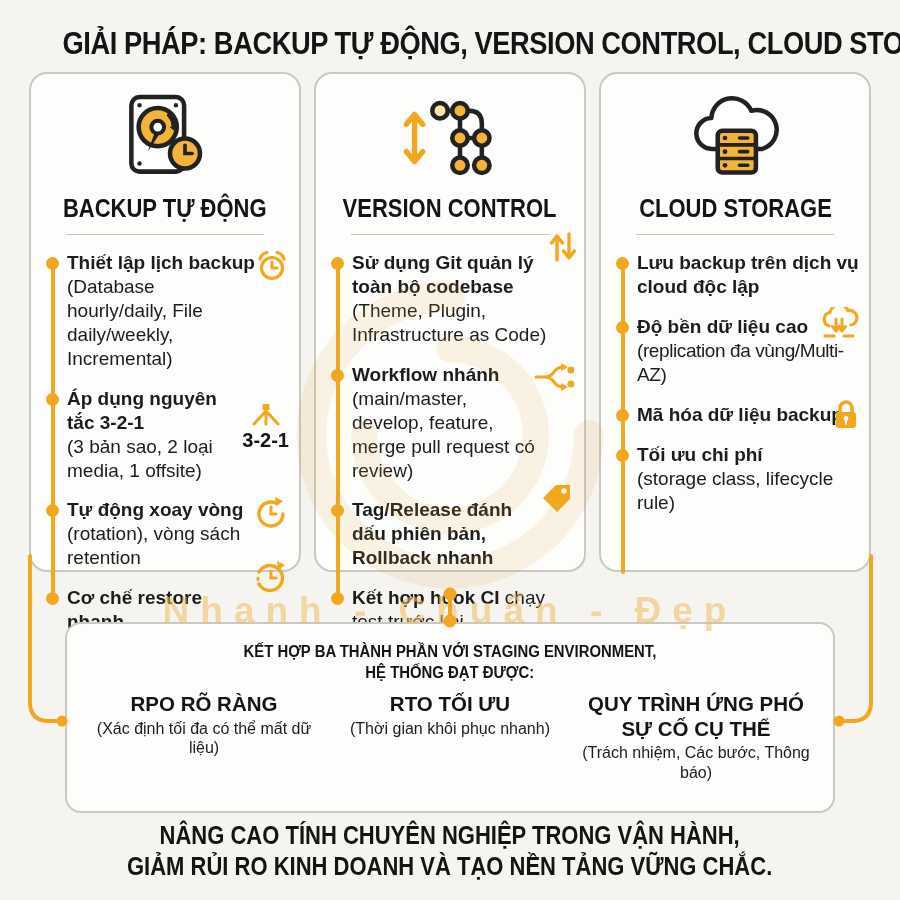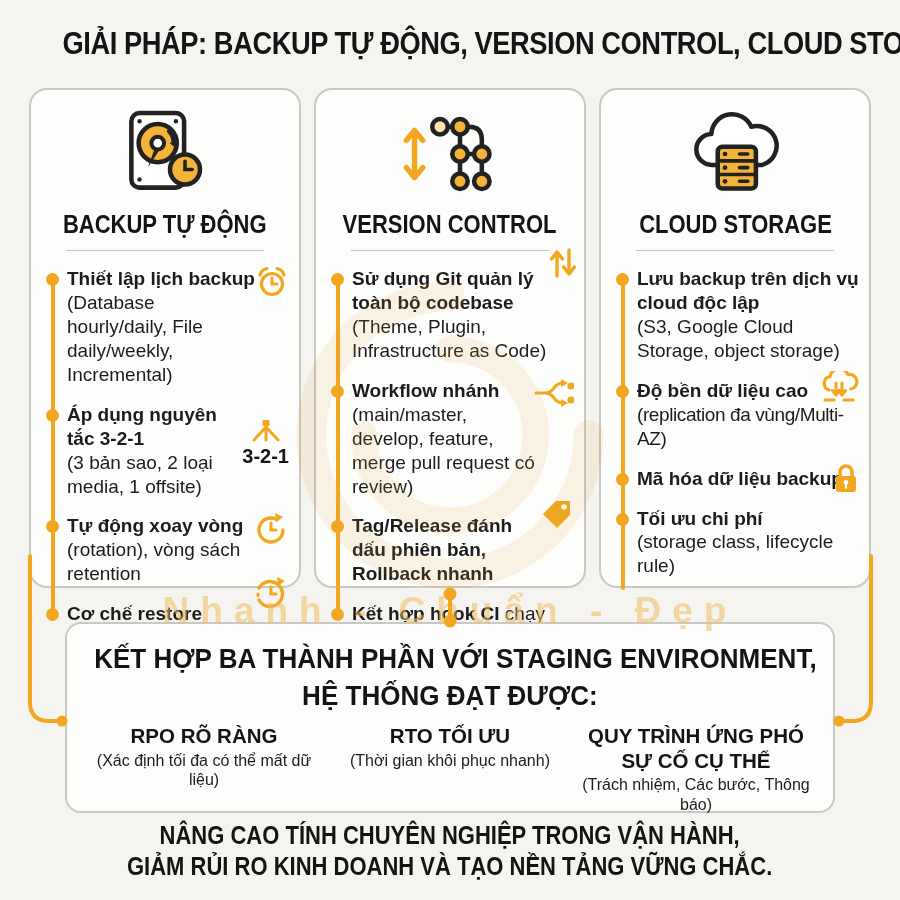--- a/index.html
+++ b/index.html
@@ -4,21 +4,21 @@
 <style>
   html,body{margin:0;padding:0;}
   .page{position:relative;width:900px;height:900px;background:#F6F4F1;
         font-family:"Liberation Sans",sans-serif;overflow:hidden;color:#171717;}
   .cond{display:inline-block;transform:scaleX(0.88);transform-origin:center;white-space:nowrap;}
   .cond2{display:inline-block;transform:scaleX(0.93);transform-origin:center;white-space:nowrap;}
 
   .main-title{position:absolute;top:26px;left:0;width:100%;text-align:center;
       font-size:31px;font-weight:bold;letter-spacing:-0.5px;color:#141414;}
 
-  .cards{position:absolute;top:88px;left:29px;right:29px;display:flex;gap:13px;z-index:2;}
+  .cards{position:absolute;top:72px;left:29px;right:29px;display:flex;gap:13px;z-index:2;}
   .card{flex:1;background:#FDFDFC;border:2px solid #C9C8C5;border-radius:18px;height:500px;
         position:relative;box-sizing:border-box;}
   .card-icon{height:104px;display:flex;align-items:center;justify-content:center;margin-top:12px;}
   .card-title{text-align:center;font-size:25px;font-weight:bold;color:#141414;margin-top:4px;}
   .divider{width:74%;height:1px;background:#C3C2BF;margin:11px auto 16px;}
 
   .list{position:relative;margin:0 8px 0 36px;}
   .tline{position:absolute;left:-16px;width:4px;background:#F2A71E;border-radius:2px;}
   .item{position:relative;margin-bottom:16px;font-size:19px;line-height:1.26;color:#1c1c1c;}
   .dot{position:absolute;left:-21px;top:6px;width:13px;height:13px;border-radius:50%;background:#F2A71E;}
@@ -26,21 +26,21 @@
   .sub{font-weight:normal;}
   .pr36{padding-right:36px;}
   .pr44{padding-right:44px;}
   .iicon{position:absolute;right:2px;top:-2px;line-height:0;}
   .iicon.mid{top:16px;text-align:center;}
   .icon-label{font-size:20px;font-weight:bold;color:#161616;line-height:1;margin-top:1px;}
 
   .result{position:absolute;left:65px;top:622px;width:770px;height:191px;background:#FDFDFC;
       border:2px solid #C9C8C5;border-radius:16px;box-sizing:border-box;text-align:center;
       padding-top:17px;z-index:2;}
-  .result-title{font-size:28px;font-weight:bold;line-height:1.32;color:#141414;}
+  .result-title{font-size:16px;font-weight:bold;line-height:1.32;color:#141414;}
   .result-cols{display:flex;margin-top:9px;padding:0 14px;justify-content:space-between;}
   .result-col{flex:1;padding:0 6px;}
   .result-head{font-size:20.5px;font-weight:bold;line-height:1.2;color:#141414;}
   .result-sub{font-size:16px;line-height:1.22;margin-top:2px;color:#1c1c1c;}
 
   .footer{position:absolute;top:820px;left:0;width:100%;text-align:center;
       font-size:25px;font-weight:bold;line-height:1.22;color:#141414;}
 
   .wm{position:absolute;inset:0;z-index:3;pointer-events:none;}
   .wm-brand{position:absolute;top:440px;left:0;width:100%;text-align:center;font-size:128px;
@@ -235,21 +235,20 @@
       <div class="card-title">
         <span class="cond">CLOUD STORAGE</span>
       </div>
       <div class="divider"></div>
       <div class="list">
         <div class="tline" style="top: 12px; height: 311px;"></div>
 
         <div class="item">
           <span class="dot"></span>
           <span class="head">Lưu backup trên dịch vụ cloud độc lập</span>
-          <div class="sub">(S3, Google Cloud Storage, object storage)</div>
         </div>
 
         <div class="item">
           <span class="dot"></span>
           <span class="head pr36" style="display:block;padding-right:44px;">Độ bền dữ liệu cao</span>
           <div class="sub" style="letter-spacing:-0.4px;">(replication đa vùng/Multi-AZ)</div>
           <span class="iicon" style="top:-8px;">
             <svg width="40" height="34" viewBox="0 0 40 34">
               <path d="M10 19 A7 7 0 0 1 11 5.5 A9.5 9.5 0 0 1 29 3.5 A7 7 0 0 1 32 18" fill="none" stroke="#F2A71E" stroke-width="3.2" stroke-linecap="round"></path>
               <path d="M17 12 V23 M13.5 19.5 L17 24 L20.5 19.5" fill="none" stroke="#F2A71E" stroke-width="3" stroke-linecap="round" stroke-linejoin="round"></path>

